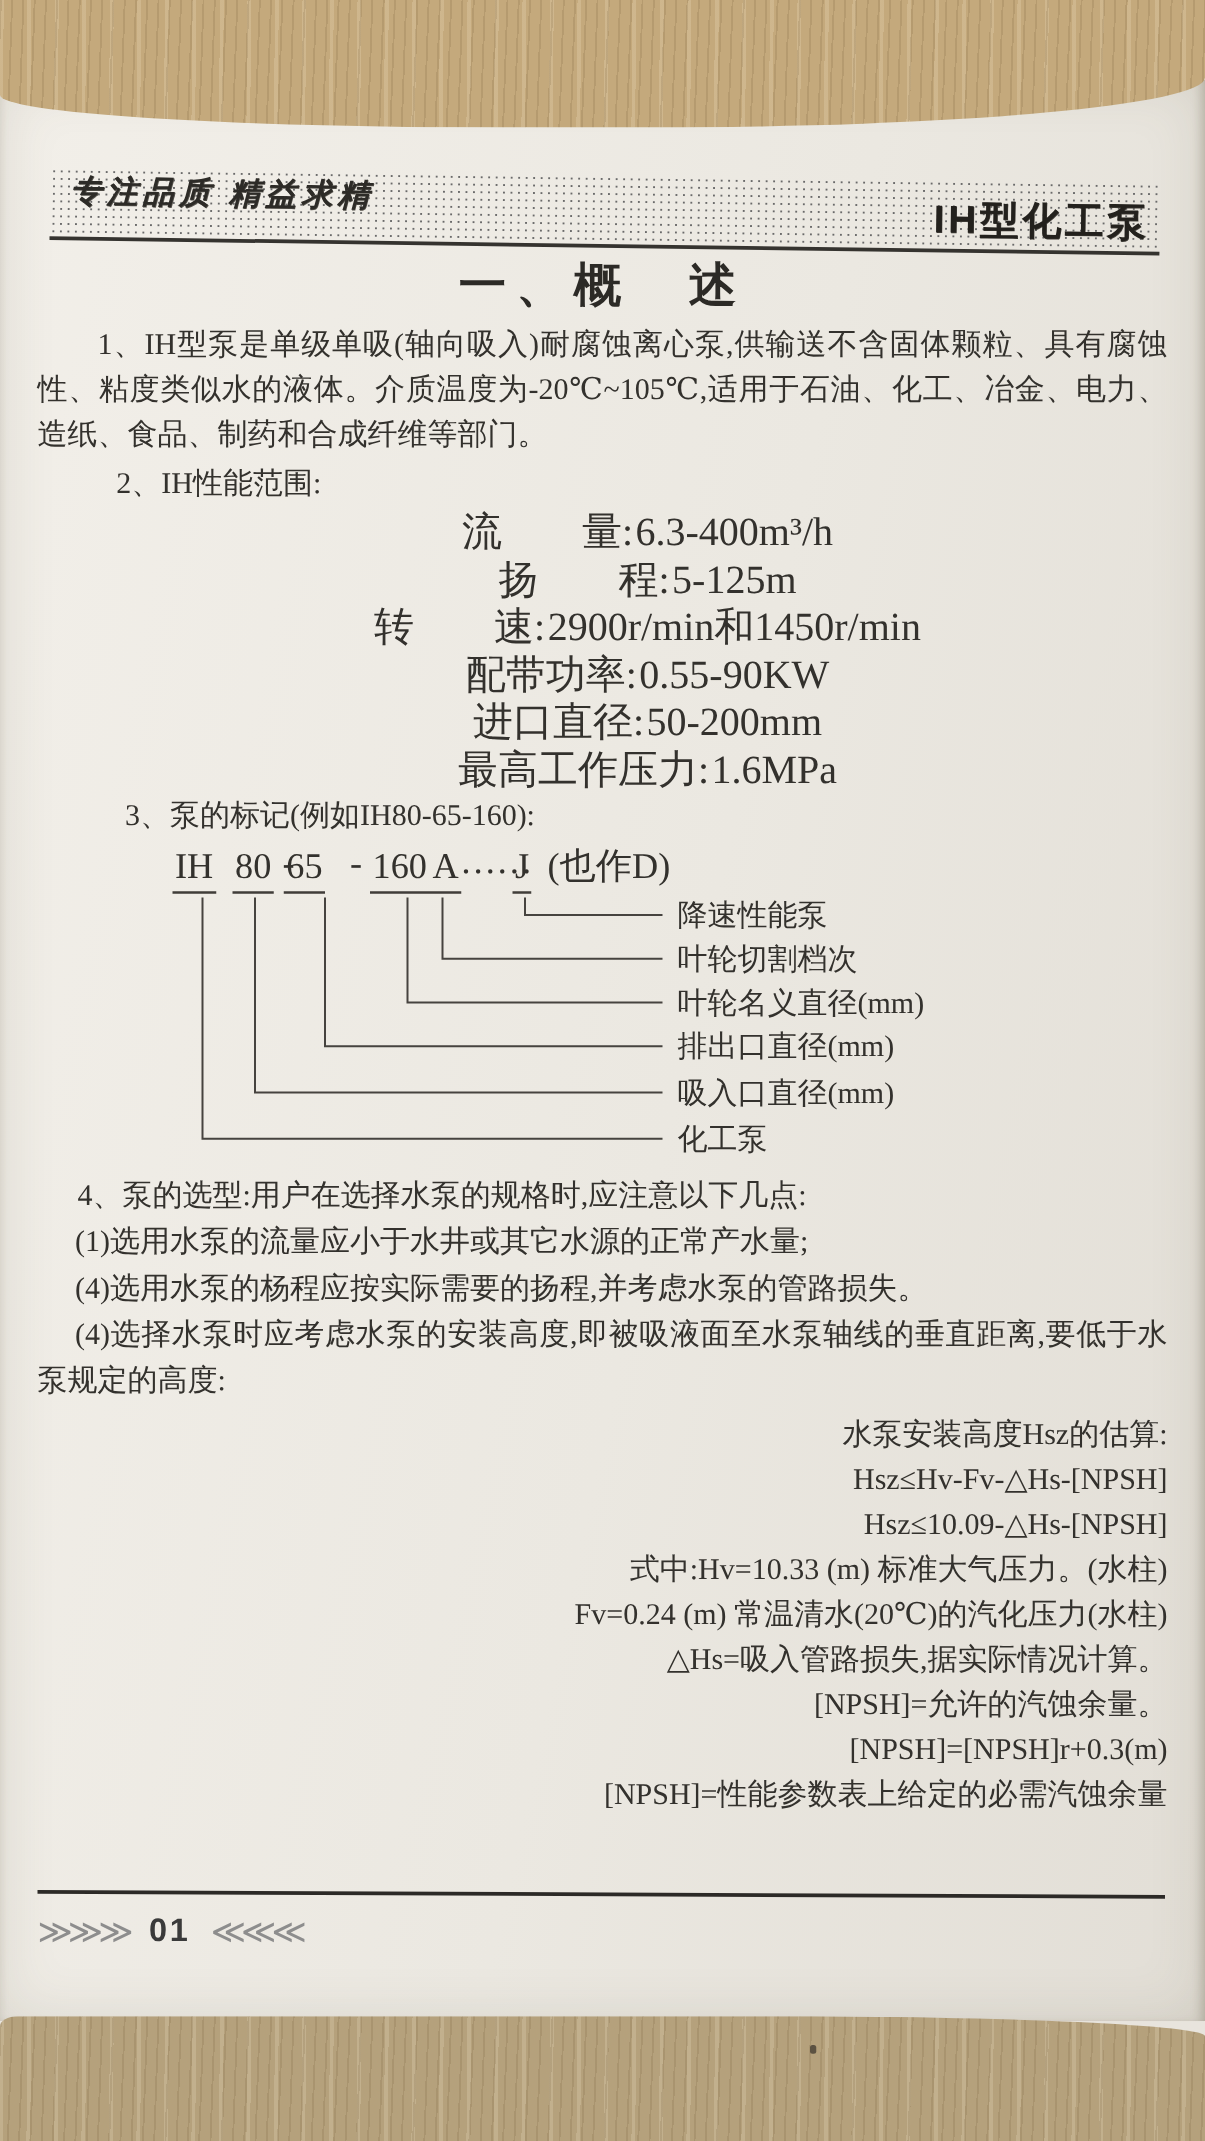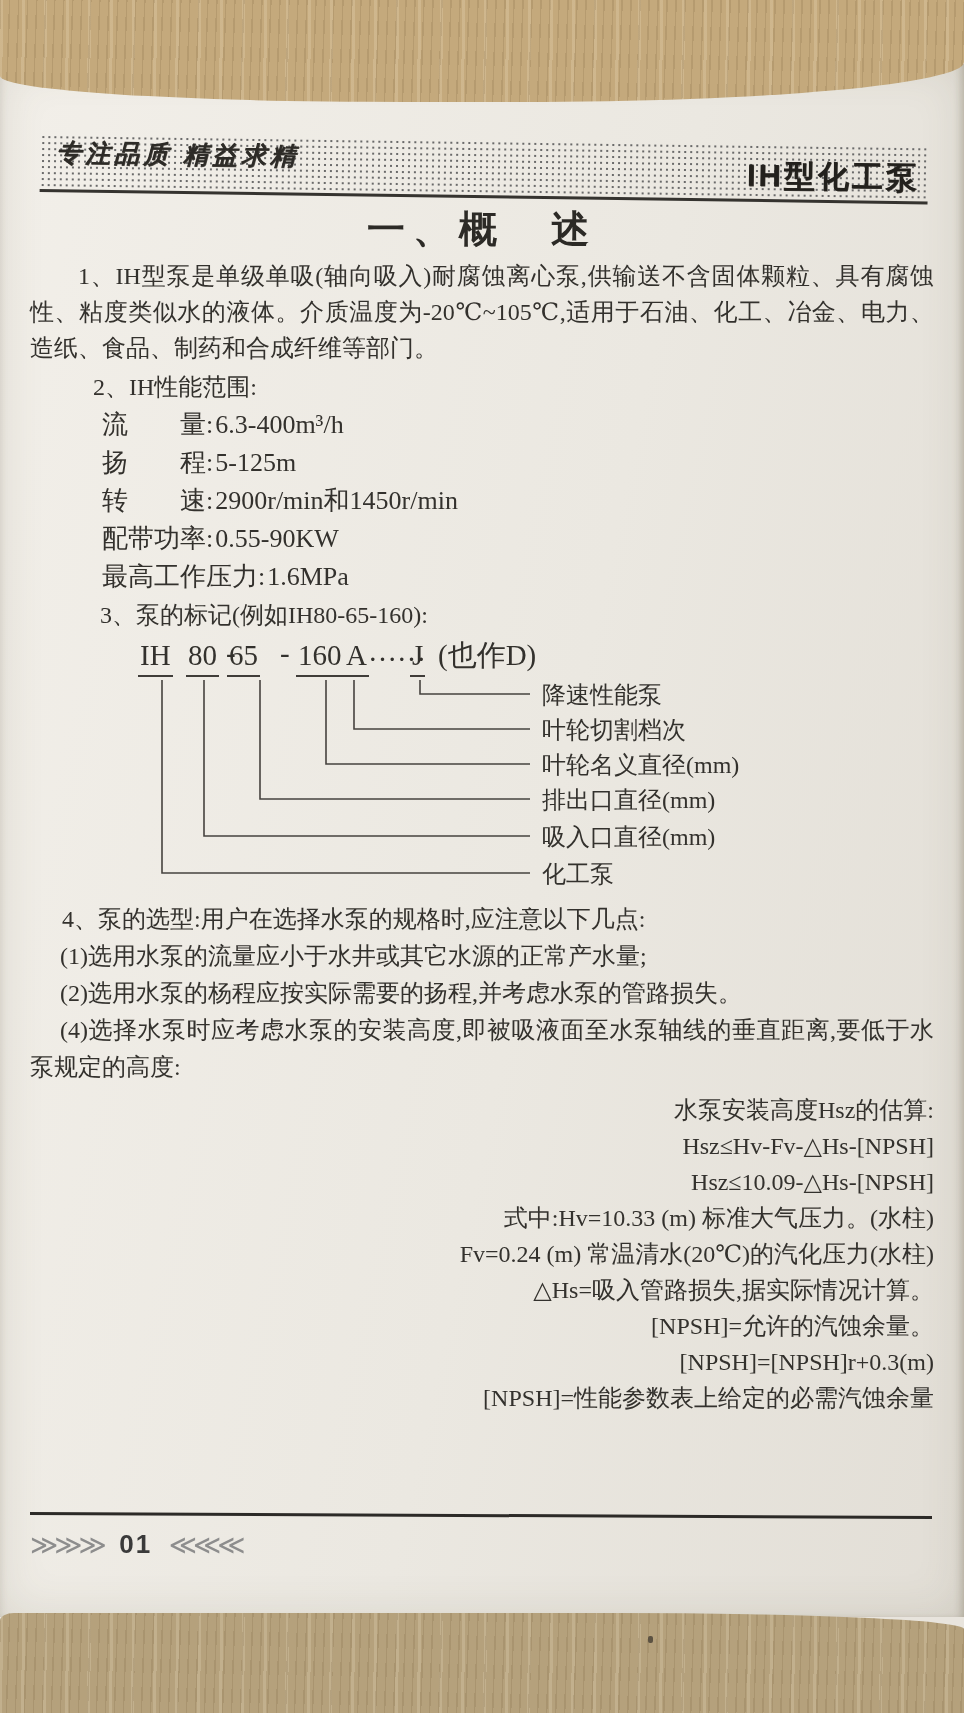--- a/index.html
+++ b/index.html
@@ -55,21 +55,21 @@
 
   .title{
     margin:14px 0 0;text-align:center;
     font-family:"Liberation Sans","DejaVu Sans",sans-serif;
     font-size:38px;line-height:46px;font-weight:900;letter-spacing:8px;color:#2c2a26;
   }
 
   .para{margin:6px 0 0;font-size:24px;line-height:36px;text-align:justify;text-indent:2em;}
   .h2{margin:2px 0 0 63px;font-size:24px;line-height:38px;}
   .h3{margin:0 0 0 70px;font-size:24px;line-height:38px;}
-  .specs p{margin:0 0 0 72px;font-size:26px;line-height:38px;}
+  .specs p{margin:0 0 0 72px;font-size:32px;line-height:38px;text-align:center;}
   .specs .val{padding-left:2px;}
 
   
   .diagram{position:relative;height:254px;margin-top:4px;}
   .tok{position:absolute;top:0;font-size:29px;line-height:34px;white-space:nowrap;}
   .tok.u{border-bottom:2px solid #403d39;padding:0 2px 3px;}
   .tk0{left:108px}.tk1{left:156px}.tk2{left:196px;top:-2px}.tk3{left:197px}
   .tk4{left:250px;top:-2px}.tk5{left:266px}.tk6{left:314px}.tk7{left:338px;top:-4px}
   .tk8{left:380px}.tk9{left:408px}
   .connectors{position:absolute;left:0;top:40px;}
@@ -108,20 +108,21 @@
 
     <p class="para">1、IH型泵是单级单吸(轴向吸入)耐腐蚀离心泵,供输送不含固体颗粒、具有腐蚀性、粘度类似水的液体。介质温度为-20℃~105℃,适用于石油、化工、冶金、电力、造纸、食品、制药和合成纤维等部门。</p>
 
     <p class="h2">2、IH性能范围:</p>
 
     <div class="specs">
       <p><span class="lab">流　　量:</span><span class="val">6.3-400m³/h</span></p>
       <p><span class="lab">扬　　程:</span><span class="val">5-125m</span></p>
       <p><span class="lab">转　　速:</span><span class="val">2900r/min和1450r/min</span></p>
       <p><span class="lab">配带功率:</span><span class="val">0.55-90KW</span></p>
+      <p><span class="lab">进口直径:</span><span class="val">50-200mm</span></p>
       <p><span class="lab">最高工作压力:</span><span class="val">1.6MPa</span></p>
     </div>
 
     <p class="h3">3、泵的标记(例如IH80-65-160):</p>
 
     <div class="diagram">
       <span class="tok u tk0">IH</span>
       <span class="tok u tk1">80</span>
       <span class="tok tk2">-</span>
       <span class="tok u tk3">65</span>
@@ -146,21 +147,21 @@
       <div class="dlabel lb0">降速性能泵</div>
       <div class="dlabel lb1">叶轮切割档次</div>
       <div class="dlabel lb2">叶轮名义直径(mm)</div>
       <div class="dlabel lb3">排出口直径(mm)</div>
       <div class="dlabel lb4">吸入口直径(mm)</div>
       <div class="dlabel lb5">化工泵</div>
     </div>
 
     <p class="h4">4、泵的选型:用户在选择水泵的规格时,应注意以下几点:</p>
     <p class="item">(1)选用水泵的流量应小于水井或其它水源的正常产水量;</p>
-    <p class="item">(2)选用水泵的杨程应按实际需要的扬程,并考虑水泵的管路损失。</p>
+    <p class="item">(4)选用水泵的杨程应按实际需要的扬程,并考虑水泵的管路损失。</p>
     <p class="item item4">(4)选择水泵时应考虑水泵的安装高度,即被吸液面至水泵轴线的垂直距离,要低于水泵规定的高度:</p>
 
     <div class="formulas">
       <p>水泵安装高度Hsz的估算:</p>
       <p>Hsz≤Hv-Fv-△Hs-[NPSH]</p>
       <p>Hsz≤10.09-△Hs-[NPSH]</p>
       <p>式中:Hv=10.33 (m) 标准大气压力。(水柱)</p>
       <p>Fv=0.24 (m) 常温清水(20℃)的汽化压力(水柱)</p>
       <p>△Hs=吸入管路损失,据实际情况计算。</p>
       <p>[NPSH]=允许的汽蚀余量。</p>

